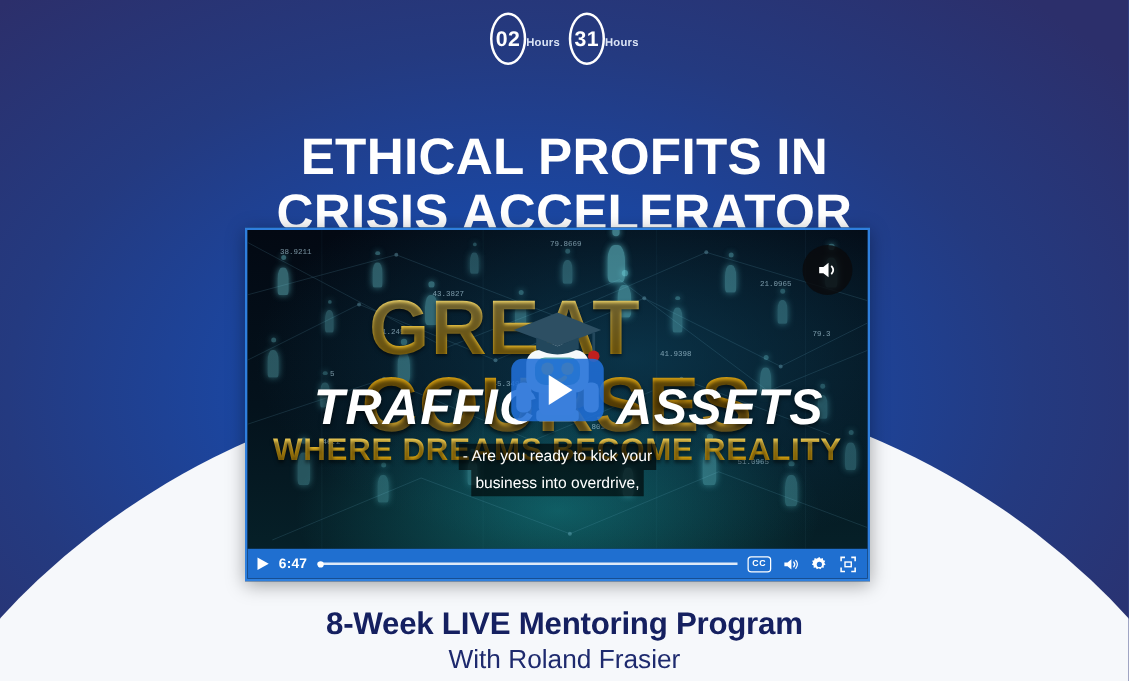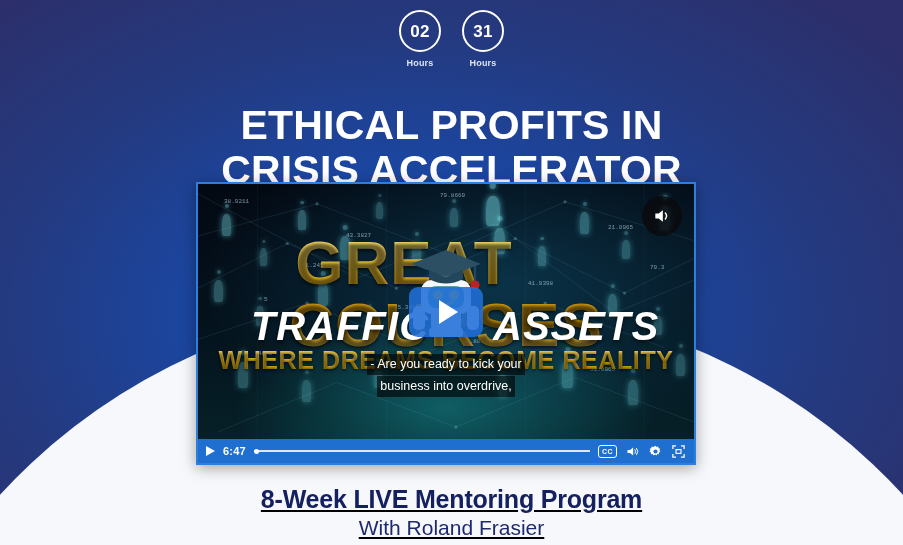--- a/index.html
+++ b/index.html
@@ -41,21 +41,21 @@
     left: 0;
     width: 903px;
     display: flex;
     justify-content: center;
     gap: 7px;
     z-index: 4;
   }
   .cd-unit {
     width: 56px;
     display: flex;
-    flex-direction: column;
+    flex-direction: row;
     align-items: center;
     text-align: center;
   }
   .cd-circle {
     width: 42px;
     height: 42px;
     border: 2px solid #ffffff;
     border-radius: 50%;
     display: flex;
     align-items: center;
@@ -325,21 +325,20 @@
   }
 
   
   .foot {
     position: absolute;
     left: 0;
     top: 484px;
     width: 903px;
     text-align: center;
     z-index: 6;
-    text-decoration: underline;
   }
   .foot-title {
     color: #152060;
     font-size: 25px;
     font-weight: 700;
     letter-spacing: -0.2px;
     line-height: 30px;
   }
   .foot-sub {
     color: #1e2a6e;

